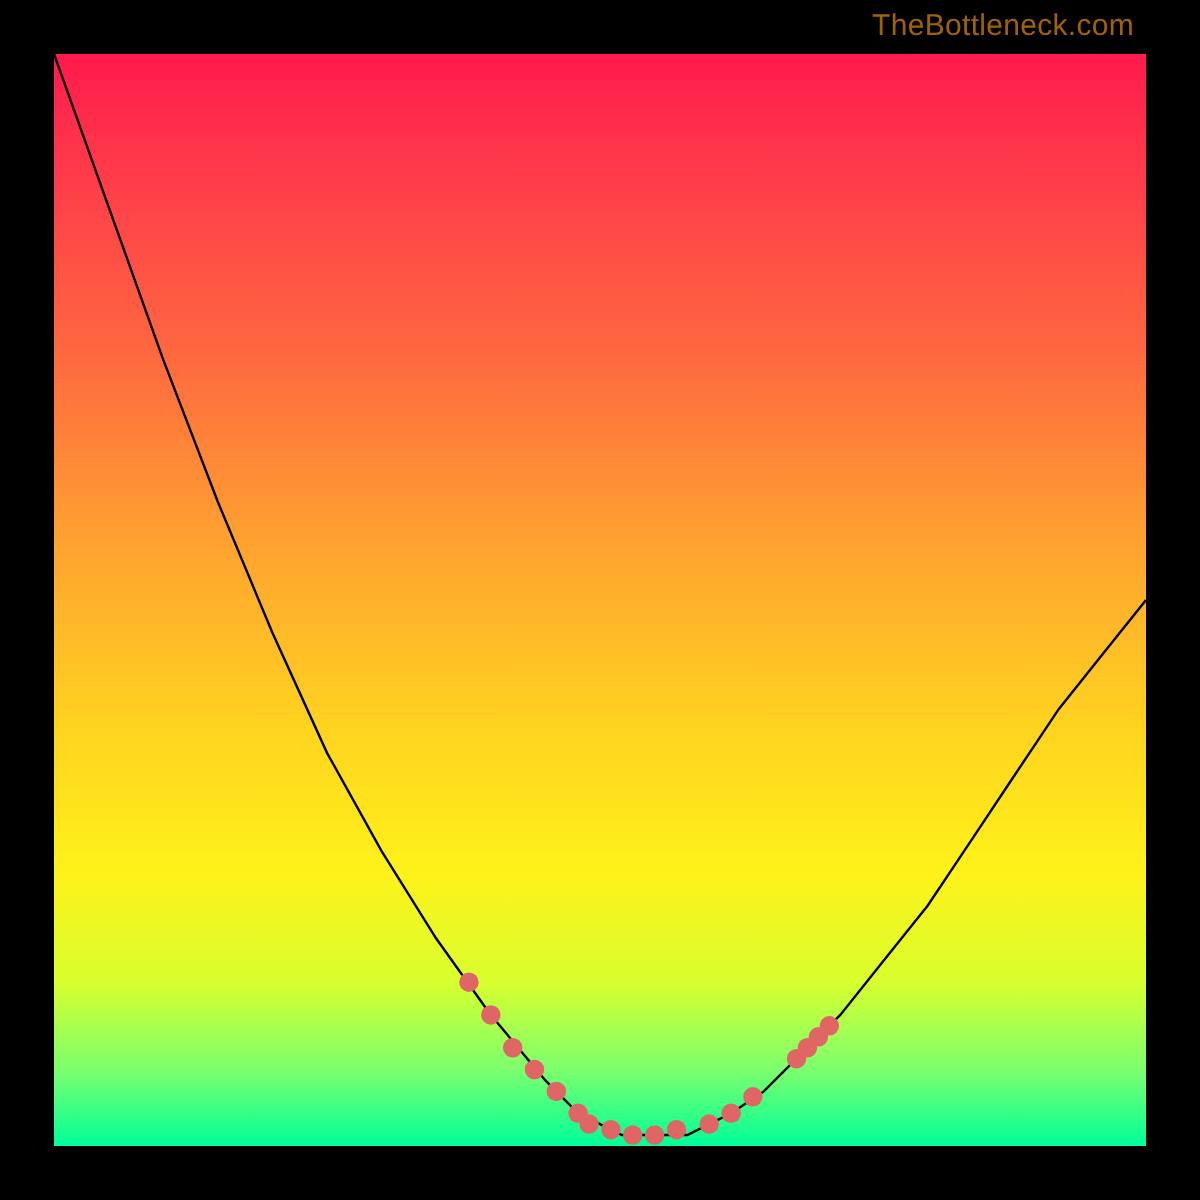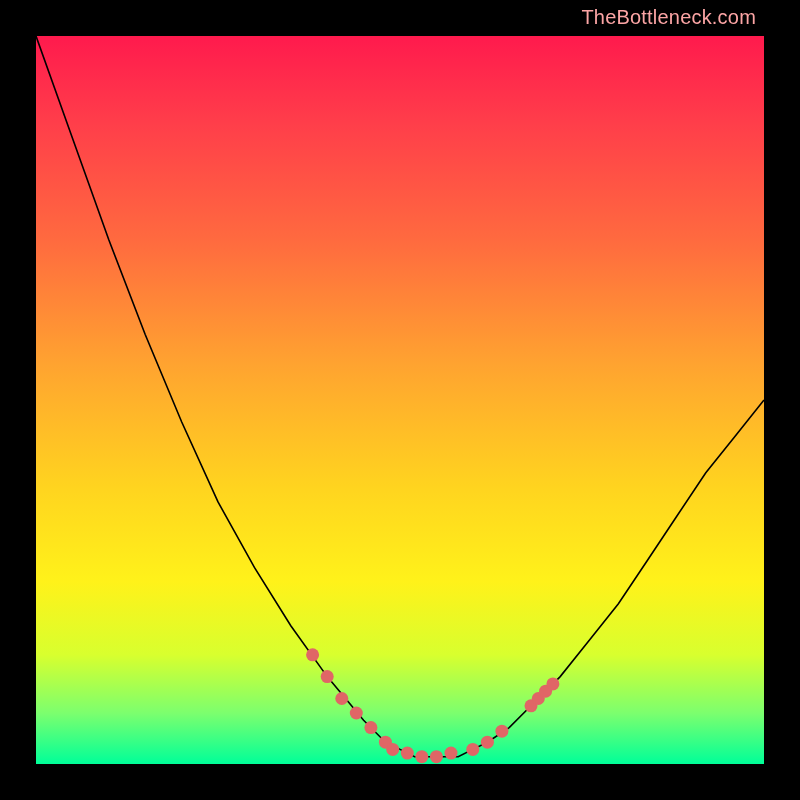--- a/index.html
+++ b/index.html
@@ -30,21 +30,21 @@
       #fff21a 75%,
       #d8ff2e 85%,
       #7cff6e 93%,
       #00ff99 100%
     );
   }
   .watermark {
     position: absolute;
     top: 6px;
     right: 44px;
-    color: #fca5a5;
+    color: #a16207;
     font-family: Arial, Helvetica, sans-serif;
     font-size: 20px;
     letter-spacing: 0.2px;
   }
   svg.curve {
     position: absolute;
     inset: 0;
   }
 </style>
 </head>

